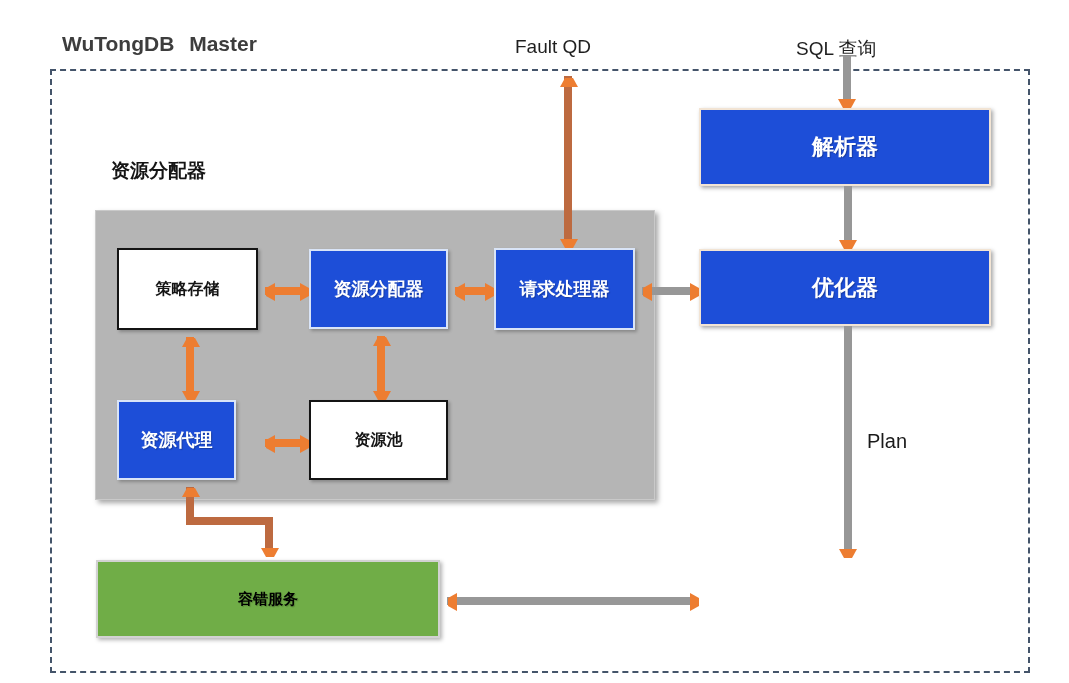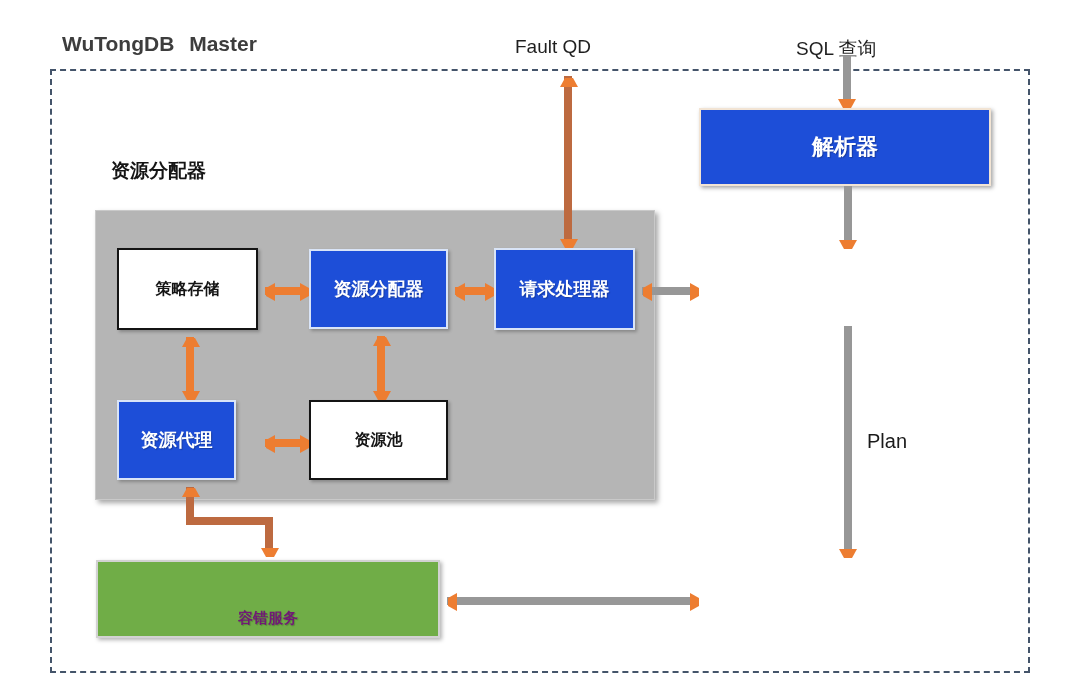--- a/index.html
+++ b/index.html
@@ -22,23 +22,23 @@
   .node { position:absolute; display:flex; align-items:center; justify-content:center;
           text-align:center; }
   .orange { background:#1d4ed8; border:2px solid #f2e4d4; color:#fff; font-weight:bold;
             font-size:22px; box-shadow:2px 2px 4px rgba(0,0,0,.35);
             text-shadow:1px 1px 1px rgba(0,0,0,.25); }
   .blue   { background:#1d4ed8; border:2px solid #d9e4f7; color:#fff; font-weight:bold;
             font-size:18px; box-shadow:2px 2px 3px rgba(0,0,0,.25);
             text-shadow:1px 1px 1px rgba(0,0,0,.25); }
   .white  { background:#ffffff; border:2px solid #141414; color:#141414; font-weight:bold;
             font-size:16px; box-shadow:2px 2px 3px rgba(0,0,0,.25); }
-  .green  { background:#70AD47; border:2px solid #d2d2d2; color:#701a75; font-weight:bold;
+  .green  { background:#70AD47; border:2px solid #d2d2d2; color:#000000; font-weight:bold;
             box-shadow:2px 2px 4px rgba(0,0,0,.3); flex-direction:column; line-height:1.25;
-            text-shadow:1px 1px 1px rgba(0,0,0,.2);justify-content:flex-end; }
+            text-shadow:1px 1px 1px rgba(0,0,0,.2); }
   .green .l1 { font-size:15px; }
   .green .l2 { font-size:17px; }
 
   .ln { position:absolute; }
   .gray-ln { background:#979797; }
   .org-ln  { background:#ED7D31; }
   .brn-ln  { background:#bd6a40; }
 
   .ah { position:absolute; width:0; height:0; }
   .ah-up    { border-left:5px solid transparent; border-right:5px solid transparent; border-bottom:9px solid #ED7D31; }
@@ -54,20 +54,21 @@
   <div class="lbl title" style="left:50px; top:20px;">WuTongDB Master</div>
   <div class="lbl toplabel" style="left:503px; top:24px;">Fault QD</div>
   <div class="lbl toplabel" style="left:784px; top:24px;">SQL 查询</div>
 
   <div class="dashed-frame"></div>
 
   <div class="lbl rm-label" style="left:99px; top:146px;">资源分配器</div>
   <div class="gray-box"></div>
 
   <div class="node orange" style="left:691px; top:100px; width:292px; height:78px;">解析器</div>
+  <div class="node orange" style="left:691px; top:241px; width:292px; height:77px;">优化器</div>
 
   <div class="node white" style="left:109px; top:240px; width:141px; height:82px;">策略存储</div>
   <div class="node blue" style="left:301px; top:241px; width:139px; height:80px;">资源分配器</div>
   <div class="node blue" style="left:486px; top:240px; width:141px; height:82px;text-align:right;">请求处理器</div>
   <div class="node blue" style="left:109px; top:392px; width:119px; height:80px;">资源代理</div>
   <div class="node white" style="left:301px; top:392px; width:139px; height:80px;">资源池</div>
 
   <div class="node green" style="left:88px; top:552px; width:344px; height:78px;">
     <span class="l1">容错服务</span>
   </div>

